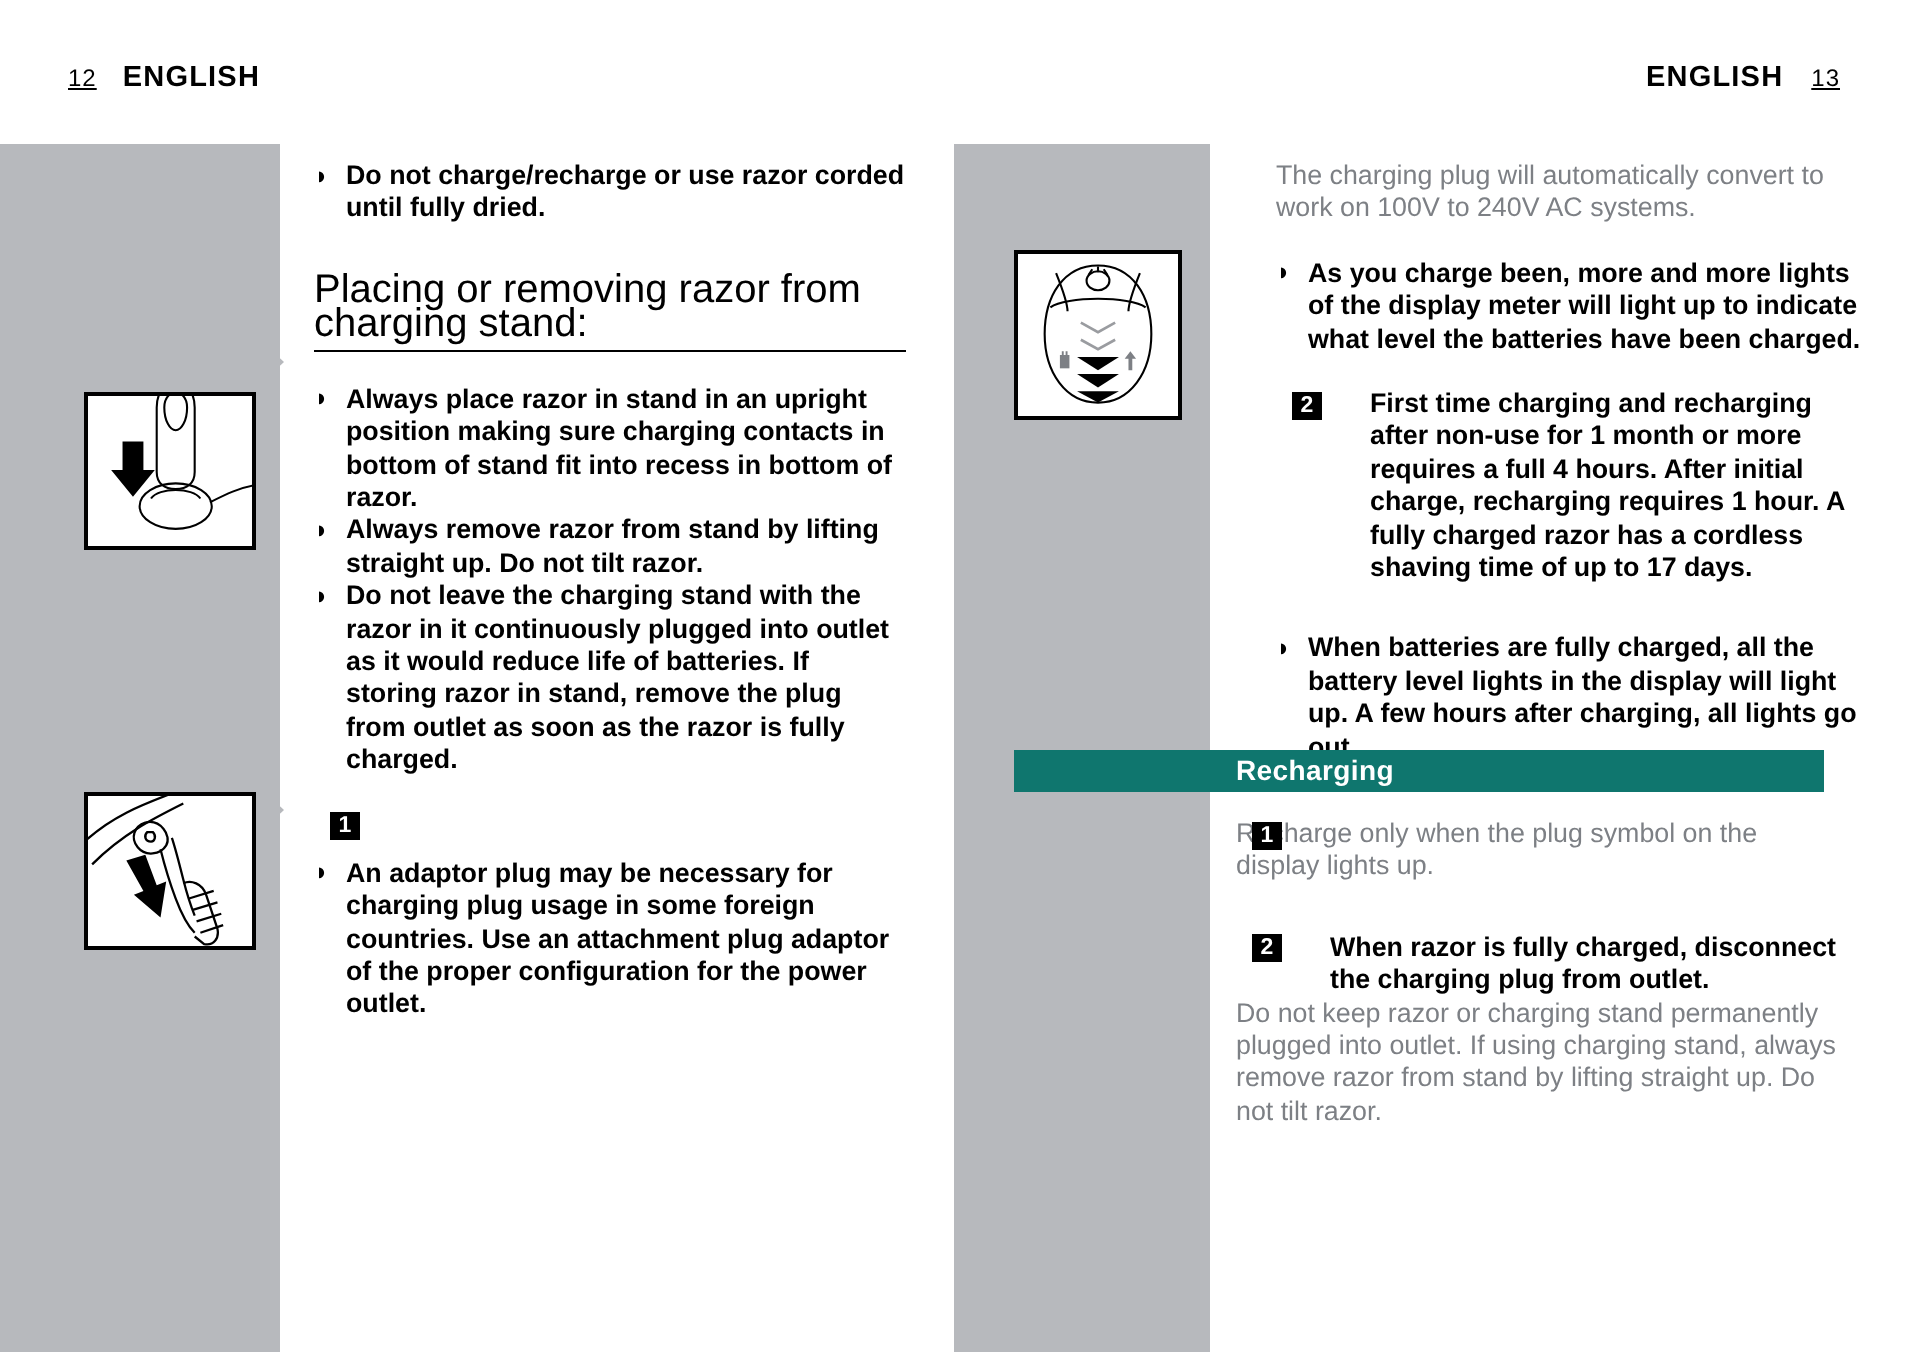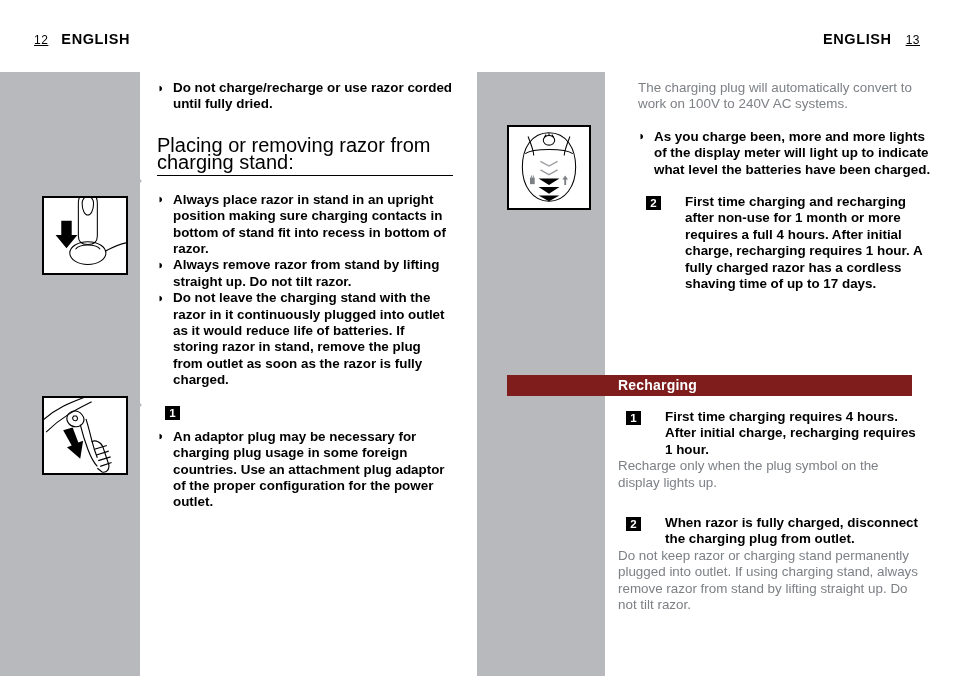--- a/index.html
+++ b/index.html
@@ -139,21 +139,21 @@
     line-height: 14px;
     text-align: center;
   }
 
   
   .barhead {
     position: absolute;
     left: 507px;
     width: 405px;
     height: 21px;
-    background: #7f1d1d;
+    background: #0f766e;
   }
   .barhead-label {
     position: absolute;
     left: 111px;
     top: 2px;
     color: #ffffff;
     font-size: 14px;
     font-weight: bold;
     letter-spacing: 0.2px;
   }
@@ -283,32 +283,34 @@
 
   <div class="spacer-md"></div>
 
   <div class="step">
     <span class="step-num">2</span>
     <span>First time charging and recharging after non-use for 1 month or more requires a full 4 hours. After initial charge, recharging requires 1 hour. A fully charged razor has a cordless shaving time of up to 17 days.</span>
   </div>
 
   <div class="spacer-lg"></div>
 
+  <ul class="bullet-list">
+    <li class="bullet-item bold">When batteries are fully charged, all the battery level lights in the display will light up. A few hours after charging, all lights go out.</li>
+  </ul>
 
 </div>
 
 <div class="barhead" style="top:375px;">
   <span class="barhead-label">Recharging</span>
 </div>
 
 <div class="col" style="left:618px; top:409px; width:300px;">
 
   <div class="step" style="padding-left:47px;">
     <span class="step-num">1</span>
-    <span>First time charging requires 4 hours.  After initial charge, recharging requires 1 hour.</span>
   </div>
 
   <p class="para gray" style="margin-top:0px;">Recharge only when the plug symbol on the display lights up.</p>
 
   <div class="spacer-lg"></div>
 
   <div class="step" style="padding-left:47px;">
     <span class="step-num">2</span>
     <span>When razor is fully charged, disconnect the charging plug from outlet.</span>
   </div>

